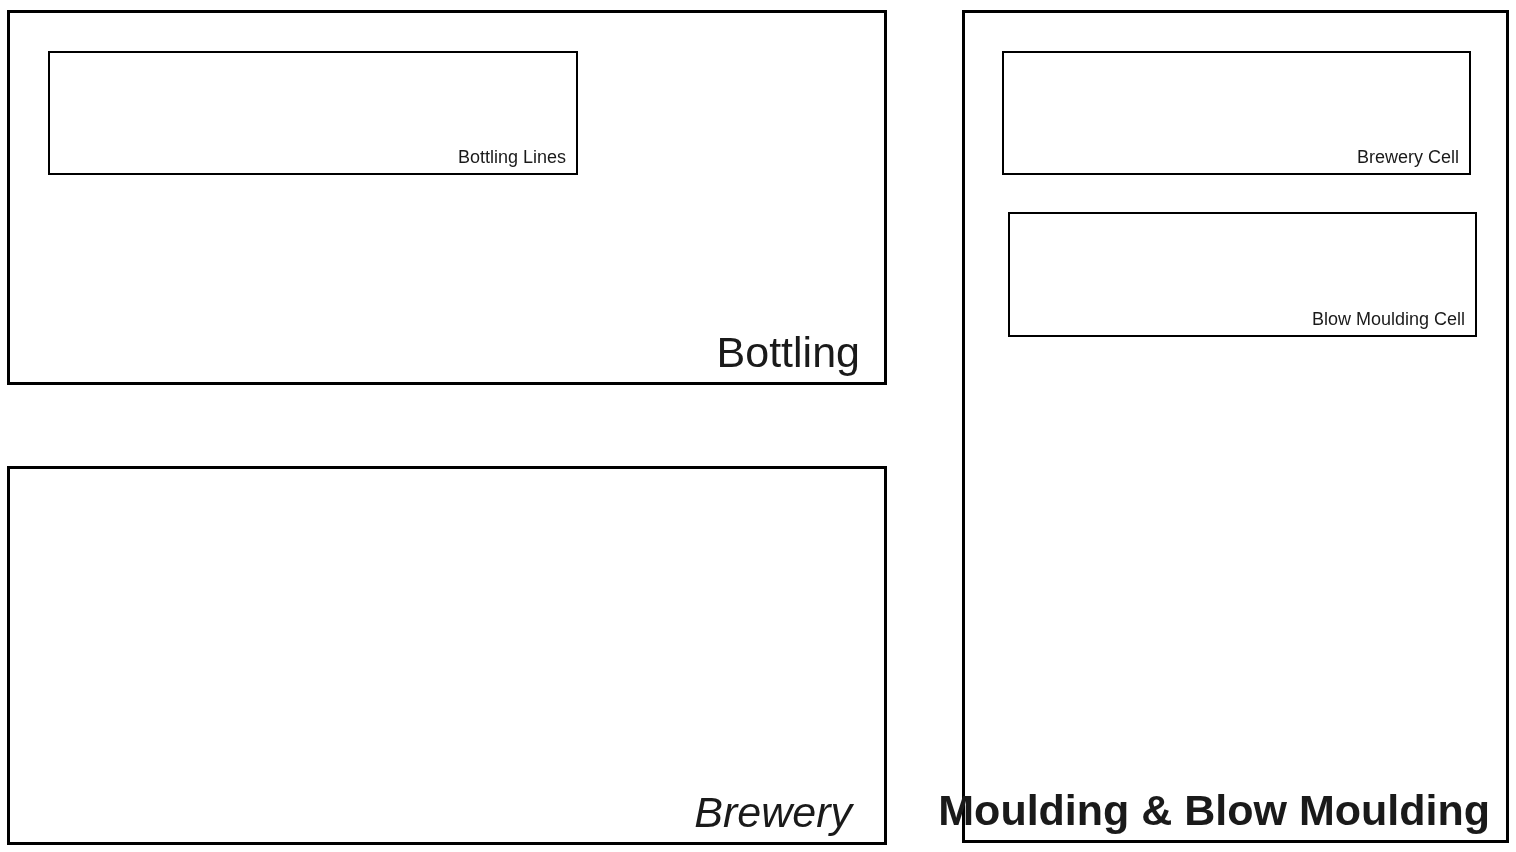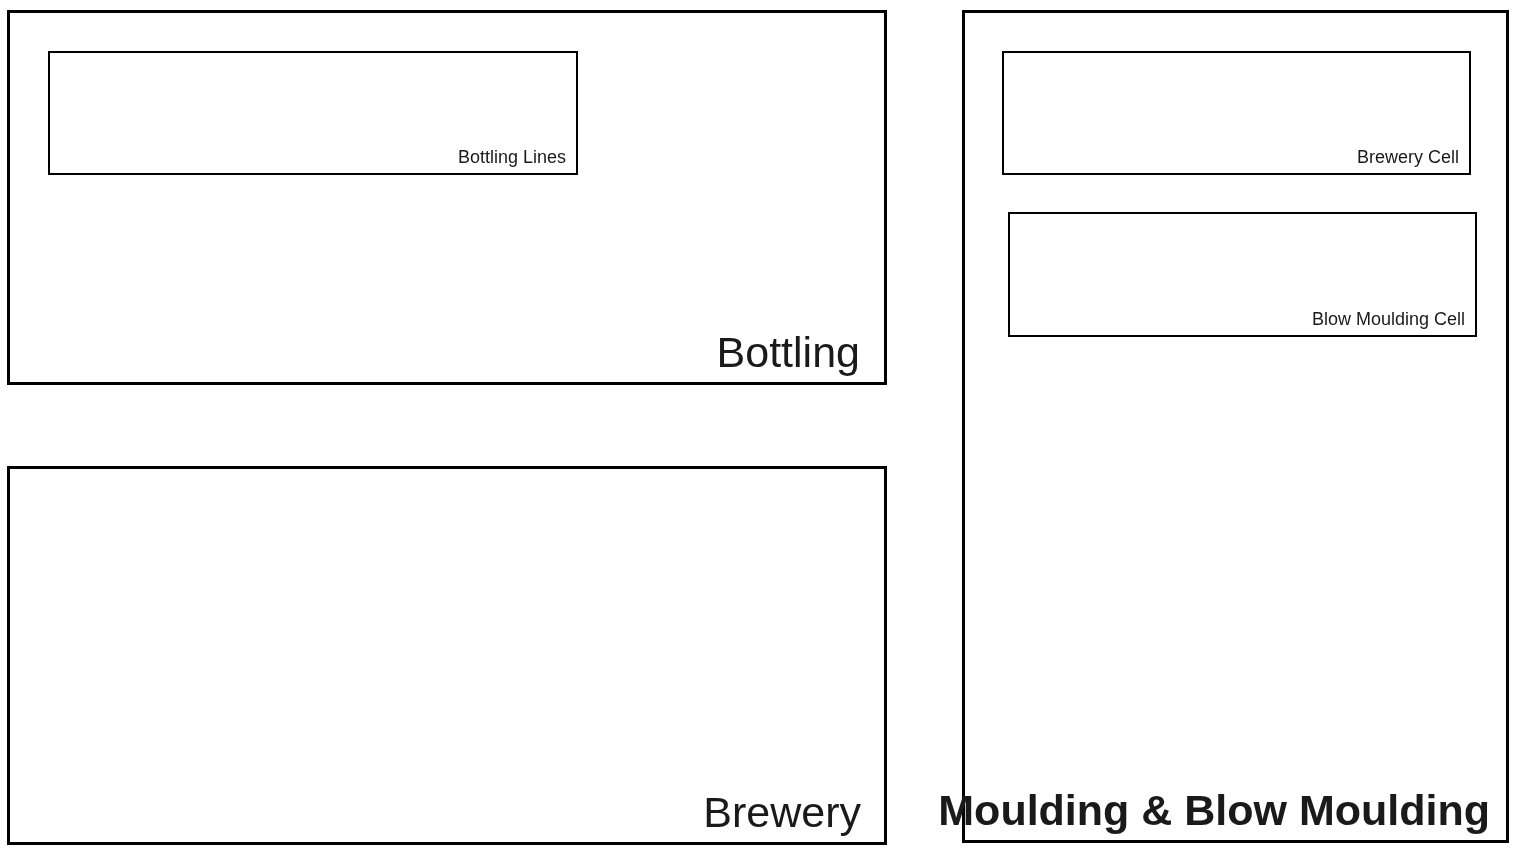--- a/index.html
+++ b/index.html
@@ -54,21 +54,21 @@
   #area-bottling { left: 7px;   top: 10px;  width: 880px; height: 375px; }
   #area-brewery  { left: 7px;   top: 466px; width: 880px; height: 379px; }
   #area-moulding { left: 962px; top: 10px;  width: 547px; height: 833px; }
 
   #cell-bottling-lines { left: 38px; top: 38px;  width: 530px; height: 124px; }
   #cell-rework         { left: 38px; top: 199px; width: 530px; height: 125px; }
   #cell-moulding       { left: 37px; top: 38px;  width: 469px; height: 124px; }
   #cell-blow-moulding  { left: 37px; top: 199px; width: 469px; height: 125px; margin-left: 6px; }
 
   #label-bottling { right: 24px; }
-  #label-brewery  { right: 23px; }
+  #label-brewery  { right: 32px; font-style: italic; }
   #label-moulding { right: 16px; font-weight: bold; }
 </style>
 </head>
 <body>
 
 <div class="canvas">
 
   <div class="area" id="area-bottling">
     <div class="cell" id="cell-bottling-lines">
       <span class="cell-label">Bottling Lines</span>

